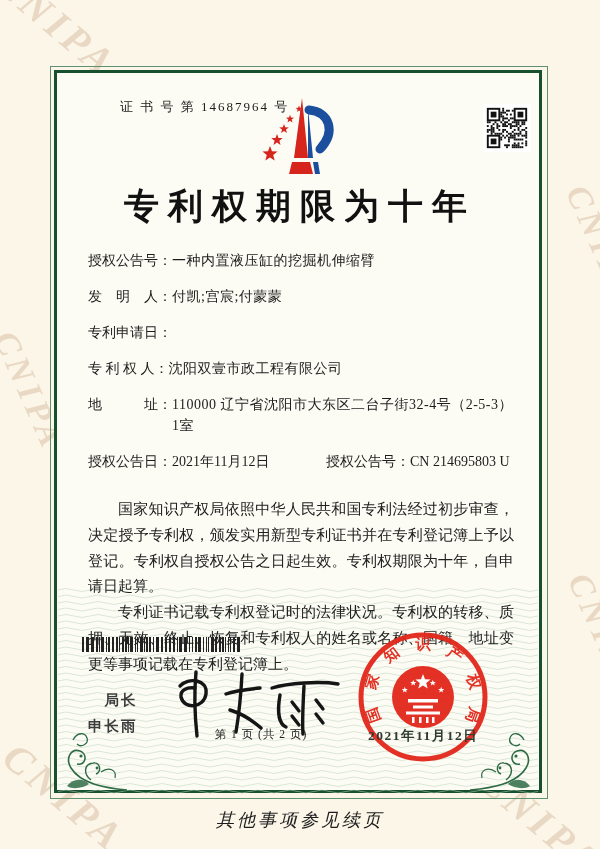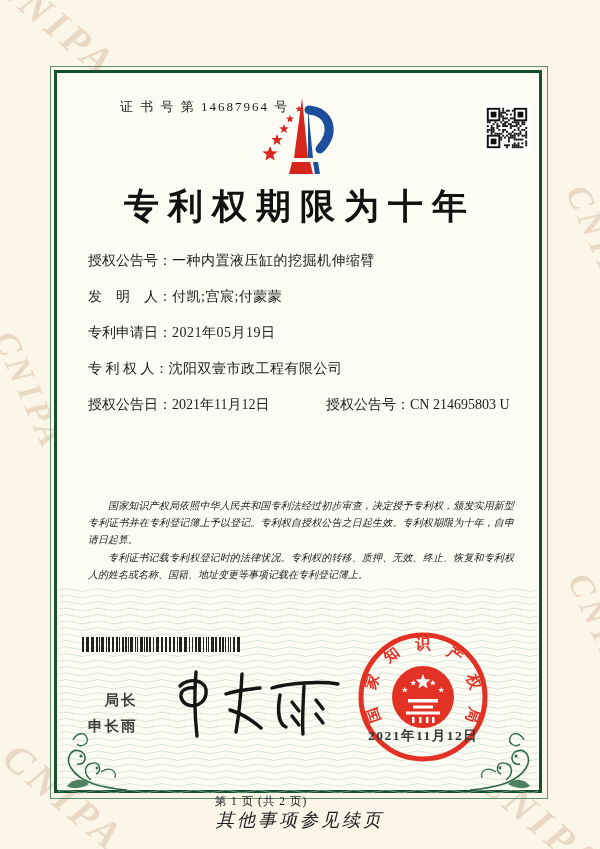--- a/index.html
+++ b/index.html
@@ -49,33 +49,33 @@
   .fields{position:absolute;left:88px;top:250px;width:430px;z-index:5;font-size:14px;}
   .frow{display:flex;margin-bottom:15px;line-height:21px;}
   .frow .lbl{white-space:nowrap;}
   .frow .val{flex:1;letter-spacing:.5px;}
   .grant{display:flex;line-height:21px;margin-top:1px;}
   .grant .g-left{width:238px;white-space:nowrap;}
   .grant .g-right{white-space:nowrap;}
   
   .paras{
     position:absolute;left:88px;top:497px;width:426px;z-index:5;
-    font-size:10px;line-height:1.72;font-style:italic;text-align:justify;color:#202020;
+    font-size:15px;line-height:1.72;text-align:justify;color:#202020;
   }
   .paras p{margin:0;text-indent:2em;}
   
   #barcode{position:absolute;left:82px;top:637px;z-index:5;}
   .officer{position:absolute;left:88px;top:687px;z-index:5;
     font-family:"Liberation Sans","DejaVu Sans",sans-serif;font-size:14.5px;
     font-weight:bold;color:#3c3c3c;line-height:26px;letter-spacing:2px;text-align:right;}
   #signature{position:absolute;left:168px;top:662px;z-index:6;}
   #seal{position:absolute;left:353px;top:627px;z-index:5;opacity:.95;}
   .seal-date{position:absolute;left:368px;top:727px;z-index:7;font-size:13.5px;
     letter-spacing:1.5px;color:#2f3a31;font-weight:bold;}
-  .page-foot{position:absolute;left:0;top:794px;width:522px;text-align:center;
+  .page-foot{position:absolute;left:0;top:727px;width:522px;text-align:center;
     font-size:11.5px;letter-spacing:1px;z-index:5;}
   .cont-note{position:absolute;left:0;top:808px;width:600px;text-align:center;
     font-size:18px;font-style:italic;letter-spacing:3px;z-index:5;color:#1d1d1d;}
 </style>
 </head>
 <body>
 
 <span class="wm wm1">CNIPA</span>
 <span class="wm wm2">CNIPA</span>
 <span class="wm wm3">CNIPA</span>
@@ -306,25 +306,28 @@
   <div class="frow">
     <span class="lbl">授权公告号：</span>
     <span class="val">一种内置液压缸的挖掘机伸缩臂</span>
   </div>
   <div class="frow">
     <span class="lbl">发　明　人：</span>
     <span class="val">付凯;宫宸;付蒙蒙</span>
   </div>
   <div class="frow">
     <span class="lbl">专利申请日：</span>
-    <span class="val">2021年05月19日</span>
   </div>
   <div class="frow">
     <span class="lbl">专 利 权 人：</span>
     <span class="val">沈阳双壹市政工程有限公司</span>
+  </div>
+  <div class="frow">
+    <span class="lbl">地　　　址：</span>
+    <span class="val">110000 辽宁省沈阳市大东区二台子街32-4号（2-5-3）1室</span>
   </div>
   <div class="grant">
     <span class="g-left">
       <span>授权公告日：</span><span>2021年11月12日</span>
     </span>
     <span class="g-right">
       <span>授权公告号：</span><span>CN 214695803 U</span>
     </span>
   </div>
 </div>

